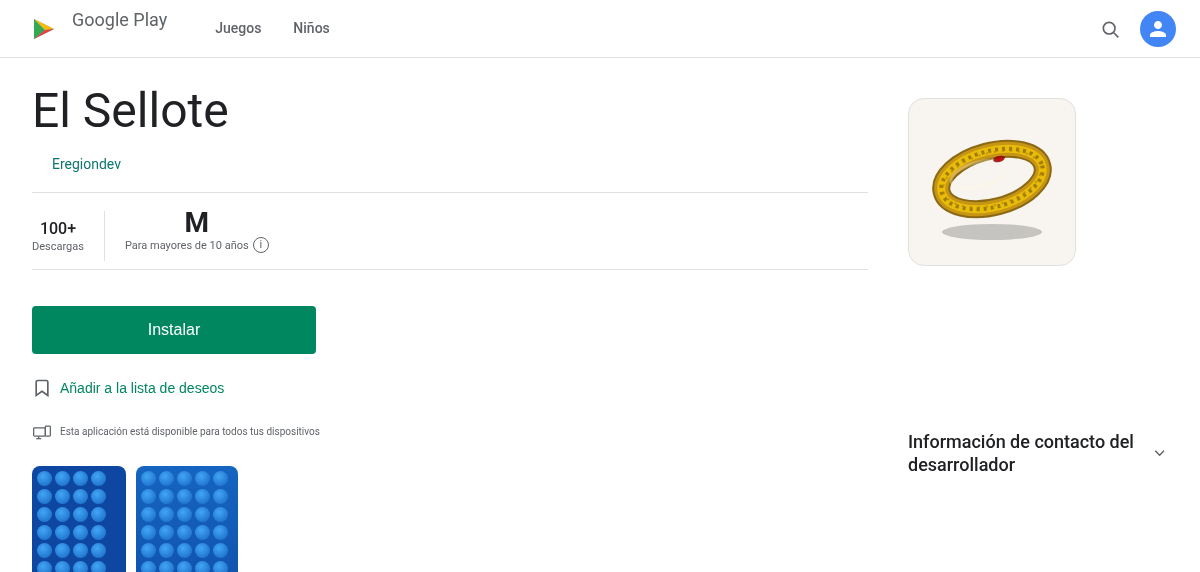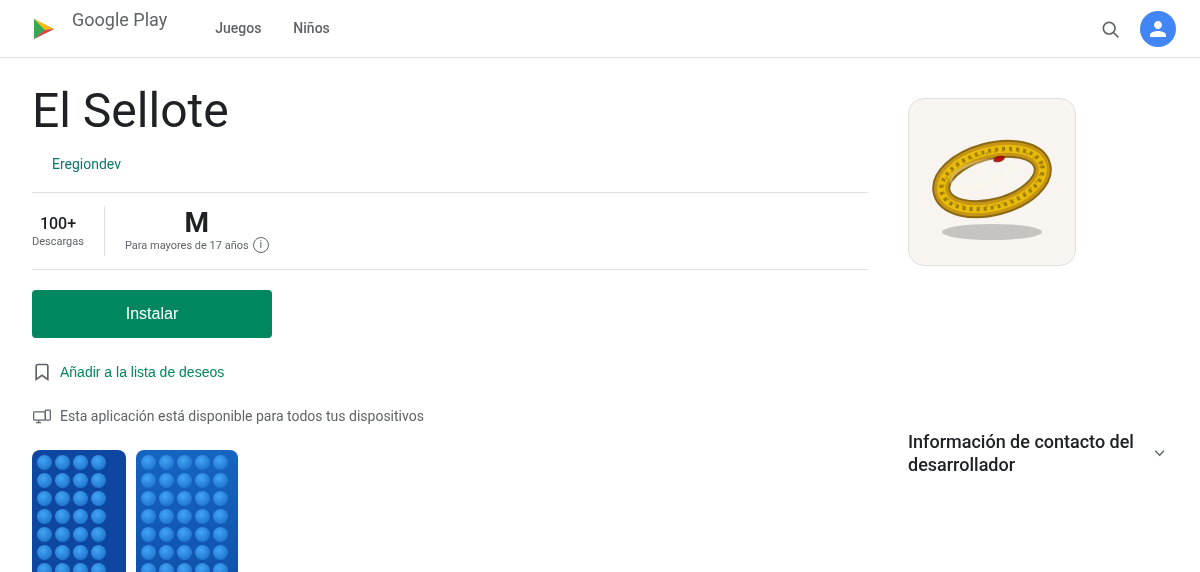--- a/index.html
+++ b/index.html
@@ -101,23 +101,23 @@
     .developer-name {
       font-size: 14px;
       color: #0f766e;
       cursor: pointer;
       margin-bottom: 20px;
       margin-left: 20px;
     }
 
     .stats-row {
       display: flex;
-      align-items: center;
+      align-items: flex-end;
       gap: 0;
-      margin-bottom: 20px;
+      margin-bottom: 36px;
       border-top: 1px solid #e0e0e0;
       border-bottom: 1px solid #e0e0e0;
       padding: 8px 0;
     }
     .stat-item {
       display: flex;
       flex-direction: column;
       align-items: center;
       padding: 8px 20px;
       border-right: 1px solid #e0e0e0;
@@ -157,21 +157,21 @@
     .btn-install {
       background: #01875f;
       color: #fff;
       border: none;
       border-radius: 4px;
       padding: 0 24px;
       height: 48px;
       font-size: 16px;
       font-weight: 500;
       cursor: pointer;
-      width: 240px;
+      width: 284px;
       margin-bottom: 16px;
       display: flex;
       align-items: center;
       justify-content: center;
     }
 
     .btn-wishlist {
       display: flex;
       align-items: center;
       gap: 8px;
@@ -182,21 +182,21 @@
       font-weight: 500;
       cursor: pointer;
       padding: 8px 0;
       margin-bottom: 16px;
     }
 
     .device-info {
       display: flex;
       align-items: center;
       gap: 8px;
-      font-size: 14px;
+      font-size: 10px;
       color: #5f6368;
       margin-bottom: 24px;
     }
 
     
     .app-icon-wrapper {
       width: 168px;
       height: 168px;
       border-radius: 16px;
       overflow: hidden;
@@ -315,21 +315,21 @@
       <div class="stats-row">
         <div class="stat-item">
           <span class="stat-value">100+</span>
           <span class="stat-label">Descargas</span>
         </div>
         <div class="stat-item">
           <div class="stat-value">
             <span class="rating-m">M</span>
           </div>
           <div style="display:flex;align-items:center;gap:4px;">
-            <span class="stat-label">Para mayores de 17 años</span>
+            <span class="stat-label">Para mayores de 10 años</span>
             <span class="info-icon">i</span>
           </div>
         </div>
       </div>
 
       <button class="btn-install">Instalar</button>
 
       <button class="btn-wishlist">
         <svg width="20" height="20" viewBox="0 0 24 24" fill="none" stroke="#5f6368" stroke-width="2">
           <path d="M19 21l-7-5-7 5V5a2 2 0 0 1 2-2h10a2 2 0 0 1 2 2z"></path>

